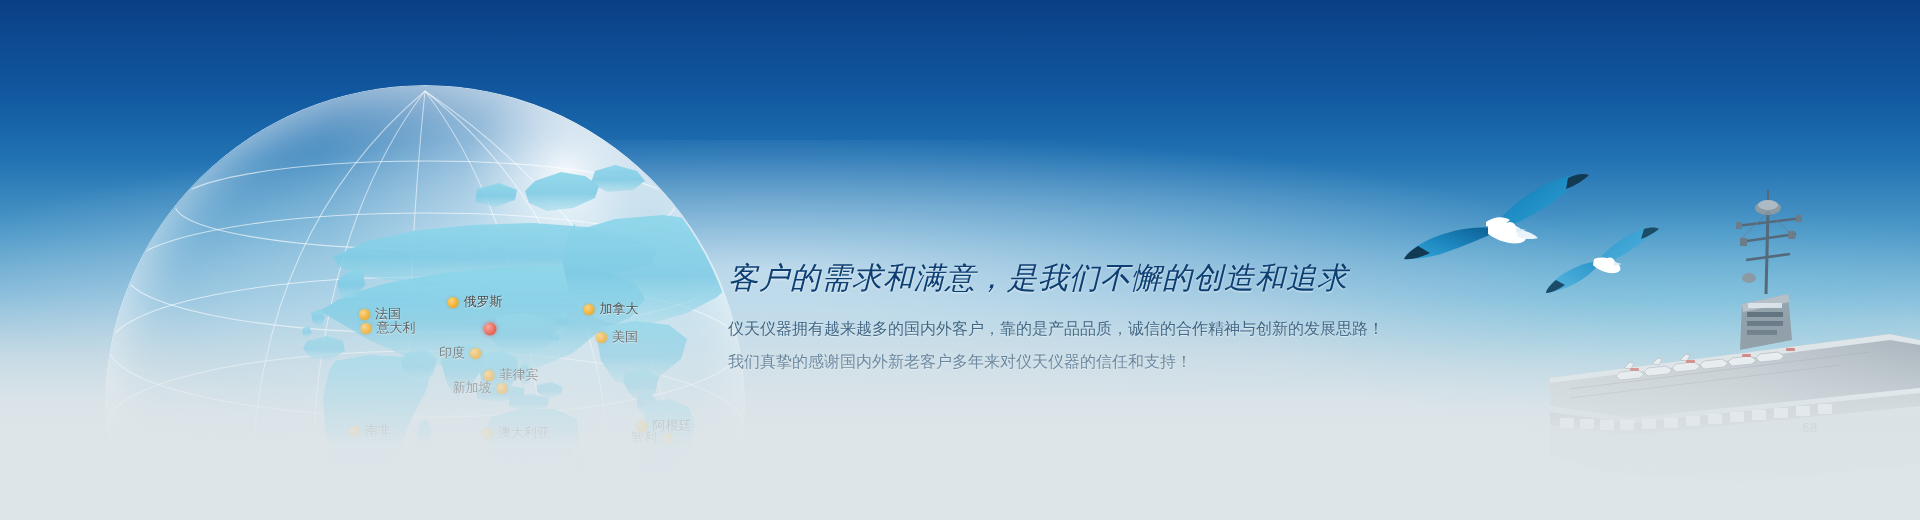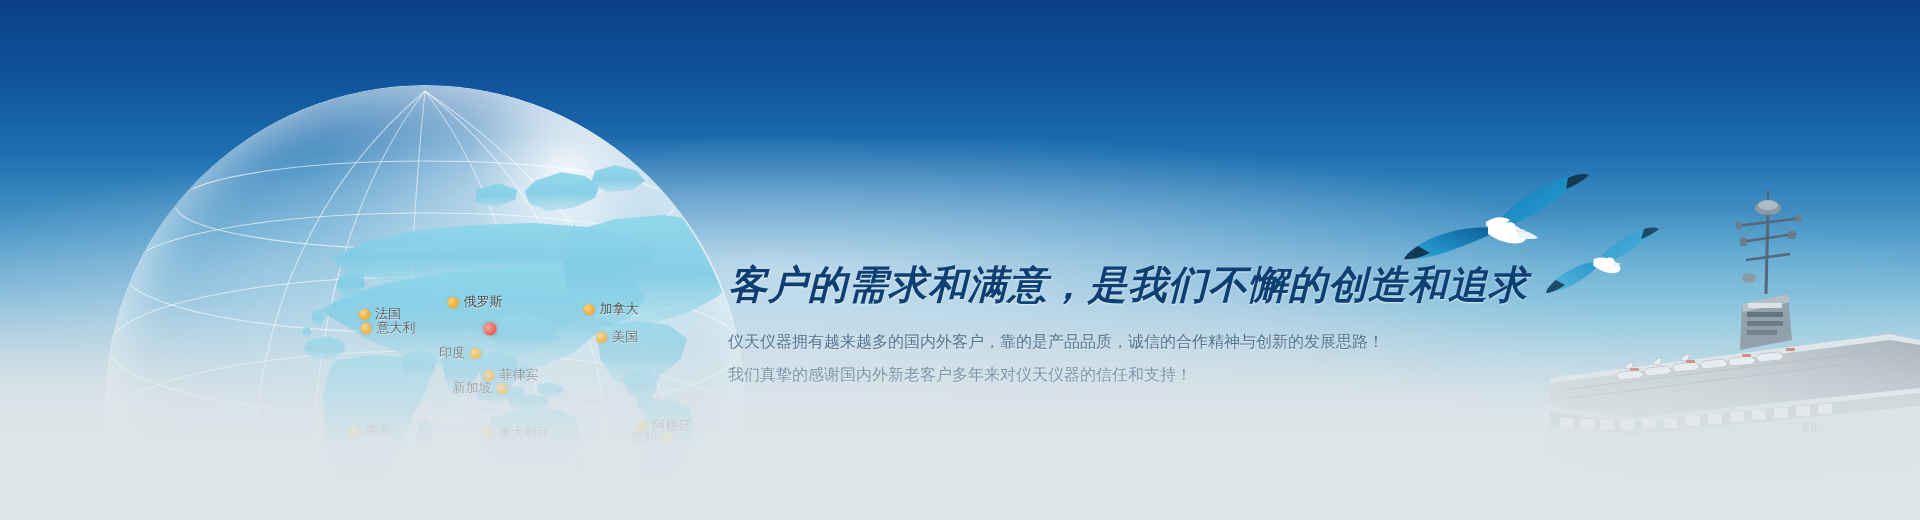--- a/index.html
+++ b/index.html
@@ -78,21 +78,21 @@
   .dot.red{
     background:radial-gradient(circle at 35% 32%, #ff9b8c, #e8402e 68%, #c42a1c 100%);
     box-shadow:0 0 4px rgba(200,40,25,.55);
     width:13px;height:13px;
   }
 
   
   #copy{position:absolute;left:728px;top:258px;}
   .headline{
     font-family:"DejaVu Sans","Liberation Sans",sans-serif;
-    font-size:39px;font-weight:700;font-style:italic;
+    font-size:30px;font-weight:400;font-style:italic;
     letter-spacing:1px;
     color:#0d3f73;
     text-shadow:0 1px 2px rgba(255,255,255,.65);
     margin:0 0 20px 0;
     white-space:nowrap;
   }
   .subline{
     font-family:"DejaVu Sans","Liberation Sans",sans-serif;
     font-size:16px;color:#1c4a6e;
     margin:0 0 12px 0;

